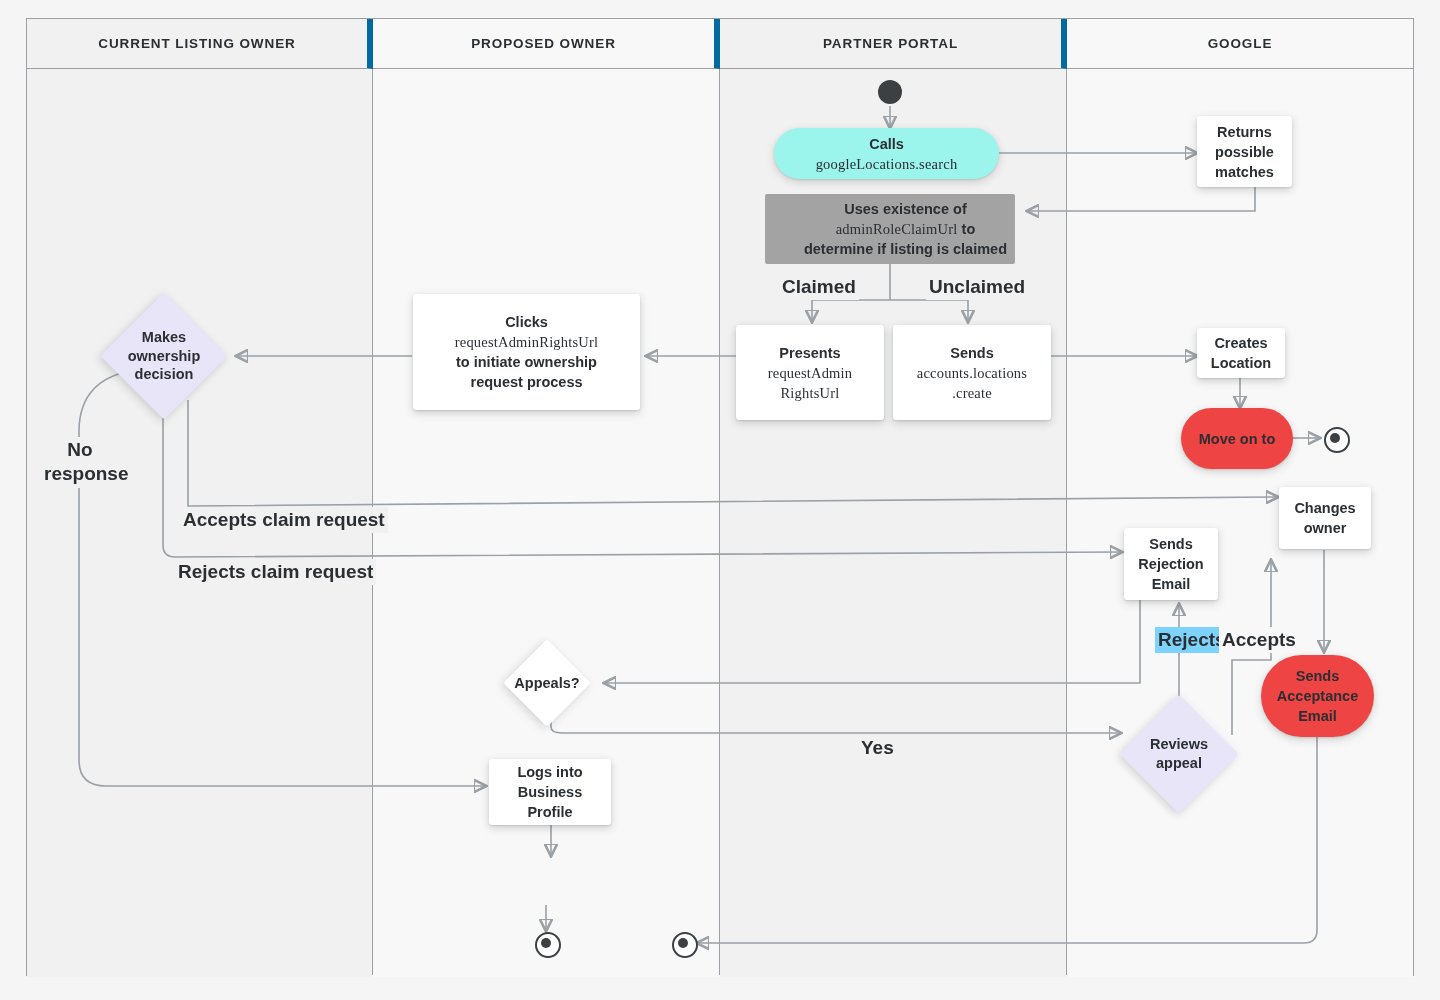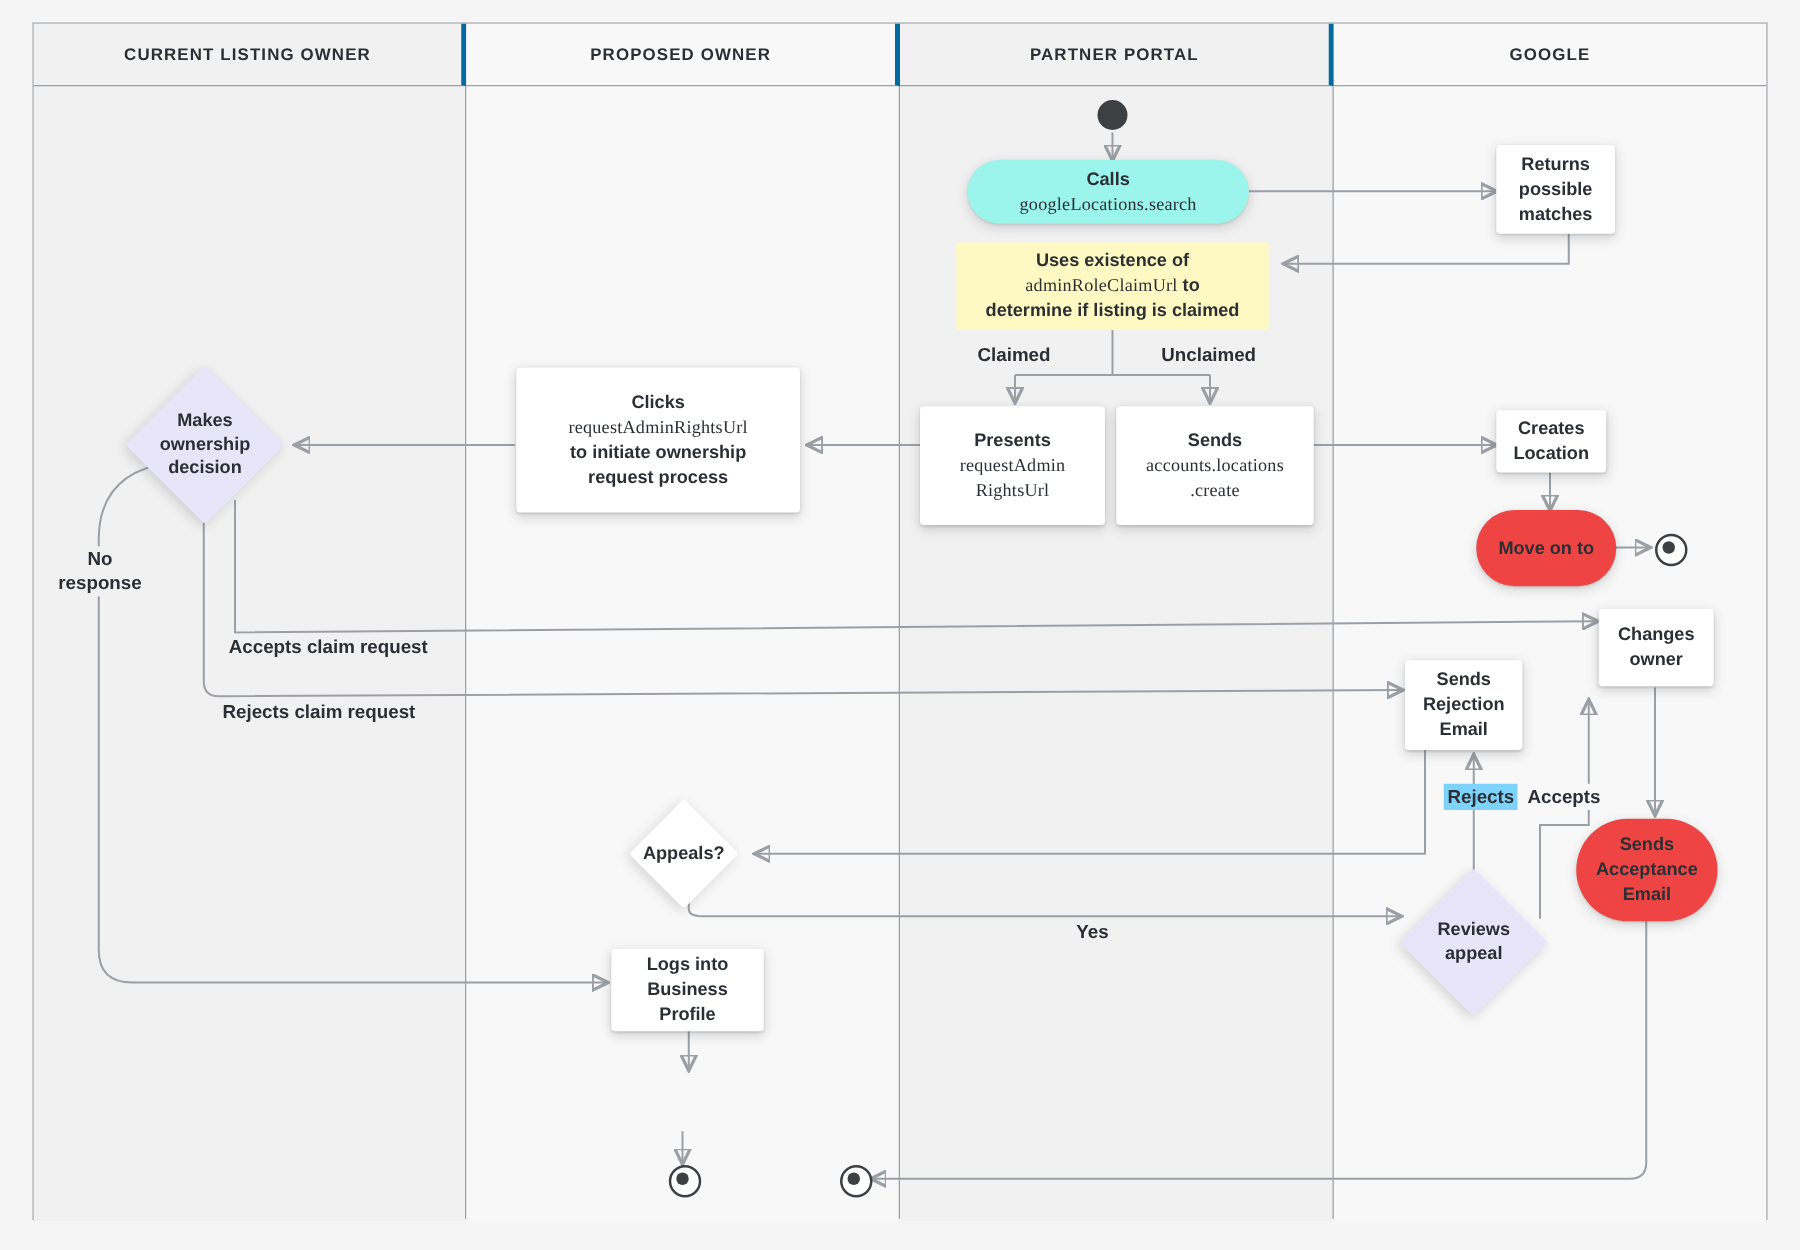--- a/index.html
+++ b/index.html
@@ -3,57 +3,57 @@
 <meta charset="utf-8">
 <style>
   html,body{margin:0;padding:0;background:#f5f5f5;}
   body{width:1440px;height:1000px;font-family:"Liberation Sans",sans-serif;-webkit-font-smoothing:antialiased;}
   #stage{position:relative;width:1440px;height:1000px;overflow:hidden;background:#f5f5f5;}
 
   
   .lane-frame{position:absolute;left:26px;top:18px;width:1388px;height:958px;border:1px solid #9aa0a6;box-sizing:border-box;}
   .lane-col{position:absolute;top:0;height:100%;box-sizing:border-box;border-right:1px solid #9aa0a6;}
   .lane-col.last{border-right:none;}
-  .lane-head{position:absolute;top:0;height:50px;box-sizing:border-box;border-bottom:1px solid #9aa0a6;border-right:4px solid #0369a1;
+  .lane-head{position:absolute;top:0;height:50px;box-sizing:border-box;border-bottom:1px solid #9aa0a6;border-right:6px solid #0369a1;
              display:flex;align-items:center;justify-content:center;}
   .lane-head.last{border-right:none;}
   .lane-head .t{font-size:13.5px;font-weight:700;letter-spacing:.9px;color:#2b2f33;}
   .lane-body{position:absolute;top:50px;height:908px;}
   .lane-tint-a{background:#f1f1f1;}
   .lane-tint-b{background:#f8f8f8;}
 
   
   #wires{position:absolute;left:0;top:0;width:1440px;height:1000px;pointer-events:none;}
   #wires path,#wires line{fill:none;stroke:#9aa0a6;stroke-width:1.6px;}
 
   
   .node{position:absolute;box-sizing:border-box;display:flex;align-items:center;justify-content:center;text-align:center;
         color:#2b2f33;font-size:14.5px;font-weight:700;line-height:1.38;}
   .n-rect{background:#ffffff;border-radius:3px;box-shadow:0 3px 9px rgba(60,64,67,.22),0 1px 2px rgba(60,64,67,.16);}
   .n-round{border-radius:999px;box-shadow:0 3px 9px rgba(60,64,67,.20),0 1px 2px rgba(60,64,67,.14);}
   .n-cyan{background:#9cf5ec;}
   .n-pink{background:#ef4444;}
-  .n-lav-flat{background:#fef9c3;border-radius:2px;}
+  .n-lav-flat{background:#a3a3a3;border-radius:2px;justify-content:flex-end;}
   .node .inner{padding:4px 8px;}
   .mono{font-family:"Liberation Serif",serif;font-weight:400;font-size:14.5px;letter-spacing:.2px;}
 
   
   .diamond{position:absolute;}
   .diamond .shape{position:absolute;left:0;top:0;width:100%;height:100%;background:#e9e5f9;
                   transform:rotate(45deg);border-radius:3px;box-shadow:0 3px 9px rgba(60,64,67,.20);}
   .diamond .lbl{position:absolute;left:0;top:0;width:100%;height:100%;display:flex;align-items:center;
                 justify-content:center;text-align:center;font-size:14.5px;font-weight:700;color:#2b2f33;line-height:1.3;z-index:2;}
 
   
   .start-dot{position:absolute;width:24px;height:24px;border-radius:50%;background:#3c4043;}
   .end-dot{position:absolute;width:22px;height:22px;border-radius:50%;border:2px solid #3c4043;background:#fff;}
   .end-dot::after{content:"";position:absolute;left:4px;top:4px;width:10px;height:10px;border-radius:50%;background:#3c4043;}
 
   
-  .elabel{position:absolute;font-size:15px;font-weight:700;color:#2b2f33;line-height:1.28;white-space:nowrap;
+  .elabel{position:absolute;font-size:19px;font-weight:700;color:#2b2f33;line-height:1.28;white-space:nowrap;
           background:#f7f7f7;padding:1px 3px;}
   .elabel.wrap{white-space:normal;text-align:center;}
 </style>
 </head>
 <body>
 
 <div id="stage">
 
   <div class="lane-frame">
 

